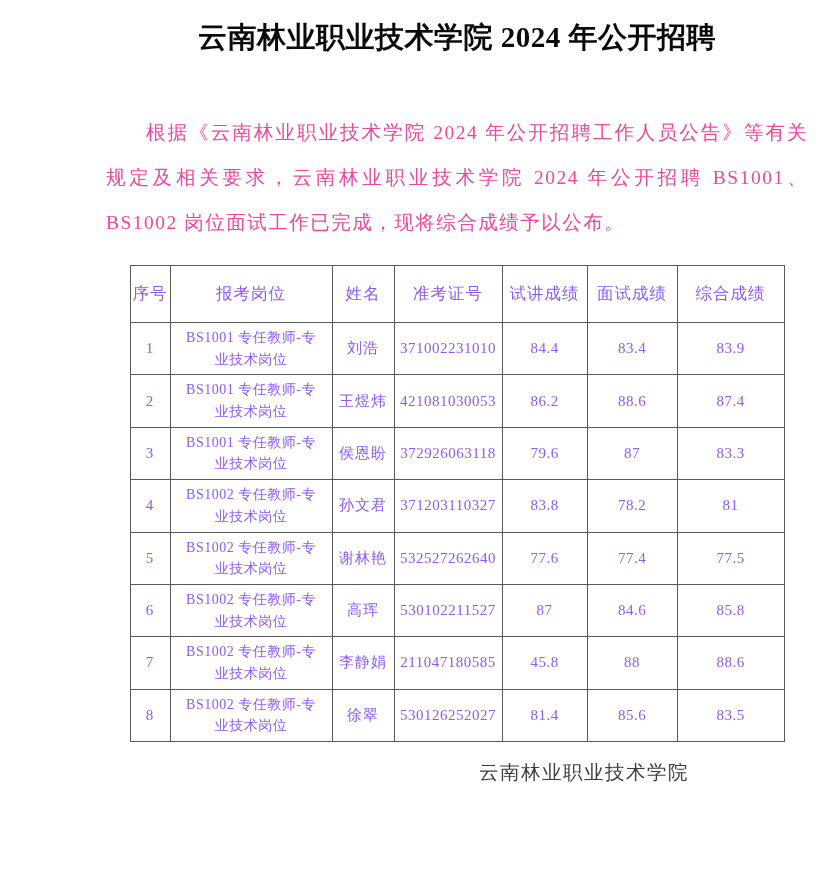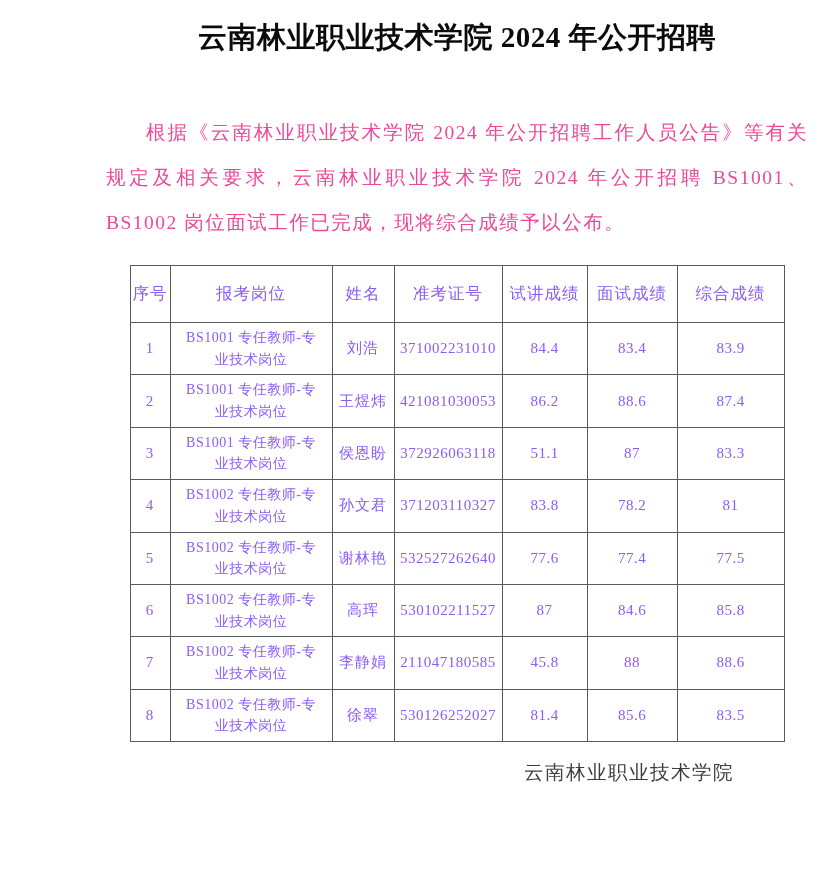--- a/index.html
+++ b/index.html
@@ -71,21 +71,20 @@
   .sign-block{
     width:300px;
     margin:8px 76px 0 auto;
     text-align:center;
     font-size:19.5px;
     color:#3d3d3d;
   }
   .sign-line{
     line-height:45px;
     letter-spacing:1.5px;
-    text-align:right;
   }
 </style>
 </head>
 <body>
 
 <div class="doc">
 
   <div class="title">
     <div>云南林业职业技术学院 2024 年公开招聘</div>
   </div>
@@ -130,21 +129,21 @@
           <td class="num">421081030053</td>
           <td class="num">86.2</td>
           <td class="num">88.6</td>
           <td class="num">87.4</td>
         </tr>
         <tr>
           <td>3</td>
           <td class="pos">BS1001 专任教师-专业技术岗位</td>
           <td>侯恩盼</td>
           <td class="num">372926063118</td>
-          <td class="num">51.1</td>
+          <td class="num">79.6</td>
           <td class="num">87</td>
           <td class="num">83.3</td>
         </tr>
         <tr>
           <td>4</td>
           <td class="pos">BS1002 专任教师-专业技术岗位</td>
           <td>孙文君</td>
           <td class="num">371203110327</td>
           <td class="num">83.8</td>
           <td class="num">78.2</td>

